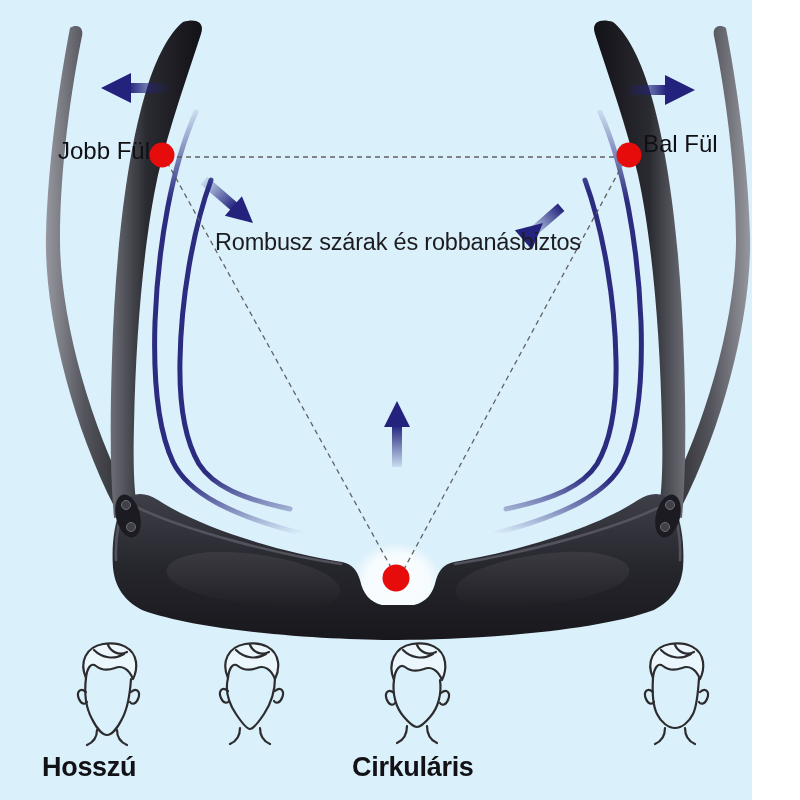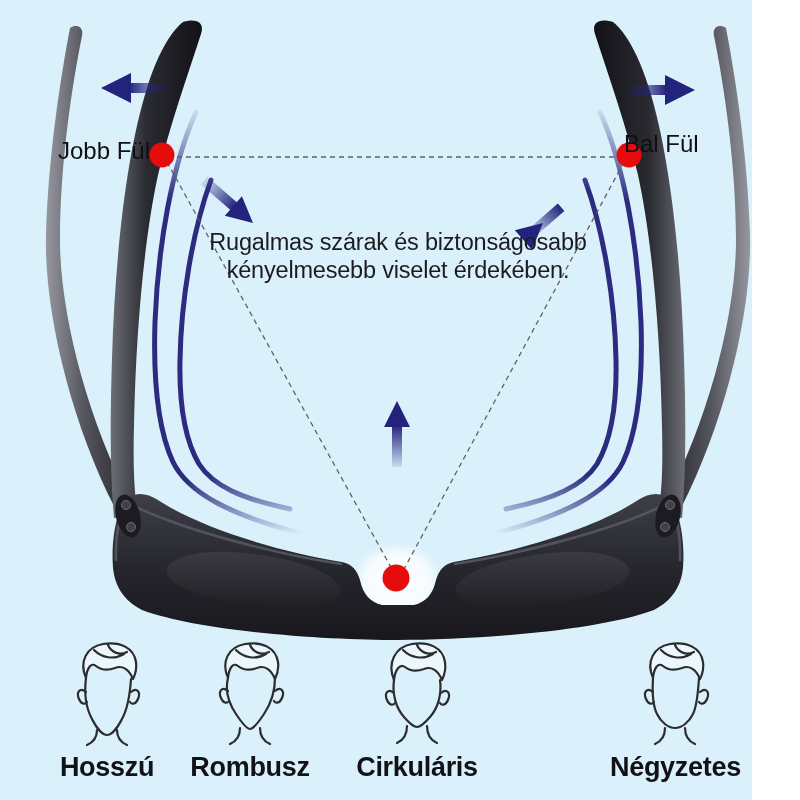--- a/index.html
+++ b/index.html
@@ -7,27 +7,27 @@
     position:relative;width:752px;height:800px;overflow:hidden;
     background:#daf0fb;
     font-family:"Liberation Sans","DejaVu Sans",sans-serif;
   }
   #scene{position:absolute;left:0;top:0;}
   .ear-label{
     position:absolute;font-size:24px;color:#101014;font-weight:400;
     white-space:nowrap;letter-spacing:0px;
   }
   #jobb-ful{left:58px;top:137px;}
-  #bal-ful{left:624px;top:130px;}
+  #bal-ful{left:643px;top:130px;}
   .desc{
     position:absolute;left:178px;top:229px;width:440px;text-align:center;
     font-size:23.5px;line-height:27.5px;font-weight:500;color:#1c1c20;
     letter-spacing:-0.2px;
   }
-  .face-cell{position:absolute;top:636px;width:130px;text-align:center;}
+  .face-cell{position:absolute;top:636px;width:130px;text-align:left;}
   .face-cell svg{display:block;margin:0 auto;}
   .face-label{
     margin-top:4px;font-size:27px;font-weight:700;color:#121216;
     white-space:nowrap;letter-spacing:-0.3px;
   }
   #face-0{left:42px;}
   #face-1{left:185px;}
   #face-2{left:328px;margin-left:24px;}
   #face-3{left:475px;}
   #face-4{left:610px;}
@@ -178,22 +178,21 @@
 
     <circle cx="162" cy="155" r="12.5" fill="#e60c0c"></circle>
     <circle cx="629" cy="155" r="12.5" fill="#e60c0c"></circle>
     <circle cx="396" cy="578" r="13.5" fill="#e60c0c"></circle>
   </svg>
 
   <div class="ear-label" id="jobb-ful">Jobb Fül</div>
   <div class="ear-label" id="bal-ful">Bal Fül</div>
 
   <div class="desc">
-    <div>Rugalmas szárak és biztonságosabb</div>
-    <div>kényelmesebb viselet érdekében.</div>
+    <div>Rombusz szárak és robbanásbiztos</div>
   </div>
 
   <div class="face-cell" id="face-0">
     <svg width="104" height="112" viewBox="0 0 104 112">
       <path class="head-stroke" d="M42,94 C42,101 39,106 32,109 M62,94 C62,101 65,106 72,109"></path>
       <path class="head-stroke" d="M31,56 C25,51 21,56 24,63 C26,68 30,69 32,66 M76,56 C82,51 86,56 83,63 C81,68 77,69 75,66"></path>
       <path class="head-stroke" d="M31,42 C29,58 31,72 37,83 C42,93 48,99 52,99 C56,99 62,93 67,83 C73,72 75,58 76,43"></path>
       <path class="head-fill" d="M31,42 C24,26 31,11 48,8 C65,5 79,12 81,26 C82,33 80,39 78,43 C74,33 67,29 60,32 C52,35 46,34 41,30 C36,26 32,32 31,42 Z"></path>
       <path class="head-stroke" d="M39,14 C47,22 59,24 69,18 M53,9 C56,16 64,20 72,16"></path>
     </svg>
@@ -201,21 +200,20 @@
   </div>
 
   <div class="face-cell" id="face-1">
     <svg width="104" height="112" viewBox="0 0 104 112">
       <path class="head-stroke" d="M42,92 C42,100 39,105 32,108 M62,92 C62,100 65,105 72,108"></path>
       <path class="head-stroke" d="M30,55 C24,50 20,55 23,62 C25,67 29,68 31,65 M77,55 C83,50 87,55 84,62 C82,67 78,68 76,65"></path>
       <path class="head-stroke" d="M30,42 C27,54 30,66 38,78 C44,87 49,93 52,93 C55,93 60,87 66,78 C74,66 77,54 77,42"></path>
       <path class="head-fill" d="M30,42 C23,26 30,11 47,8 C64,5 78,12 80,26 C81,33 79,39 77,43 C73,33 66,29 59,32 C51,35 45,34 40,30 C35,26 31,32 30,42 Z"></path>
       <path class="head-stroke" d="M38,14 C46,22 58,24 68,18 M52,9 C55,16 63,20 71,16"></path>
     </svg>
-    <div class="face-label">Rombusz</div>
   </div>
 
   <div class="face-cell" id="face-2">
     <svg width="104" height="112" viewBox="0 0 104 112">
       <path class="head-stroke" d="M42,90 C42,99 39,104 32,107 M62,90 C62,99 65,104 72,107"></path>
       <path class="head-stroke" d="M29,57 C23,52 19,57 22,64 C24,69 28,70 30,67 M76,57 C82,52 86,57 83,64 C81,69 77,70 75,67"></path>
       <path class="head-stroke" d="M29,44 C27,58 31,72 39,81 C45,88 49,91 52,91 C55,91 59,88 65,81 C73,72 77,58 75,44"></path>
       <path class="head-fill" d="M29,44 C22,27 30,11 47,8 C64,5 78,12 80,26 C81,33 79,40 77,44 C73,34 66,30 59,33 C51,36 45,35 40,31 C35,27 30,34 29,44 Z"></path>
       <path class="head-stroke" d="M38,14 C46,22 58,24 68,18 M52,9 C55,16 63,20 71,16"></path>
     </svg>
@@ -224,16 +222,15 @@
 
 
   <div class="face-cell" id="face-4">
     <svg width="104" height="112" viewBox="0 0 104 112">
       <path class="head-stroke" d="M42,92 C42,100 39,105 32,108 M62,92 C62,100 65,105 72,108"></path>
       <path class="head-stroke" d="M30,56 C24,51 20,56 23,63 C25,68 29,69 31,66 M77,56 C83,51 87,56 84,63 C82,68 78,69 76,66"></path>
       <path class="head-stroke" d="M30,42 C29,58 30,70 34,78 C38,86 45,92 52,92 C59,92 66,86 70,78 C74,70 75,58 76,42"></path>
       <path class="head-fill" d="M30,42 C23,26 30,11 47,8 C64,5 78,12 80,26 C81,33 79,39 77,43 C73,33 66,29 59,32 C51,35 45,34 40,30 C35,26 31,32 30,42 Z"></path>
       <path class="head-stroke" d="M38,14 C46,22 58,24 68,18 M52,9 C55,16 63,20 71,16"></path>
     </svg>
-    <div class="face-label">Négyzetes</div>
   </div>
 
 </div>
 
 </body></html>

